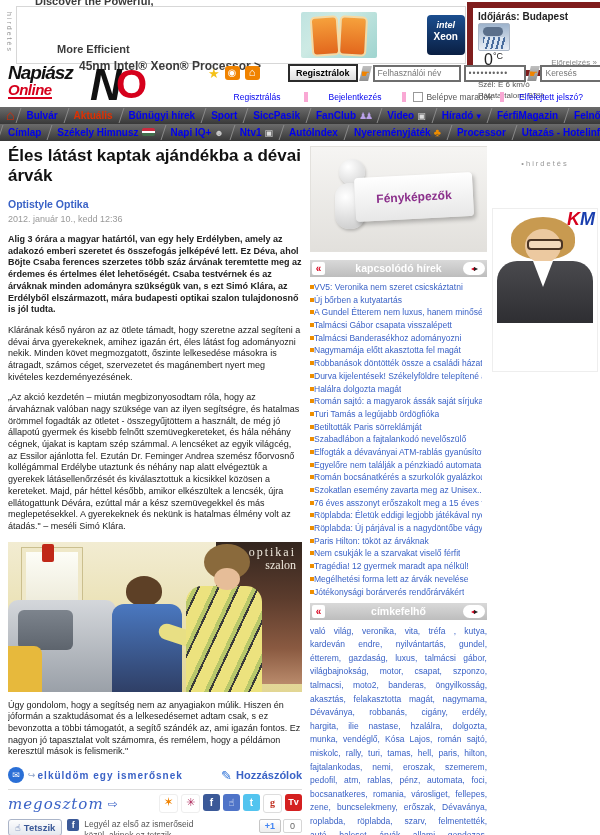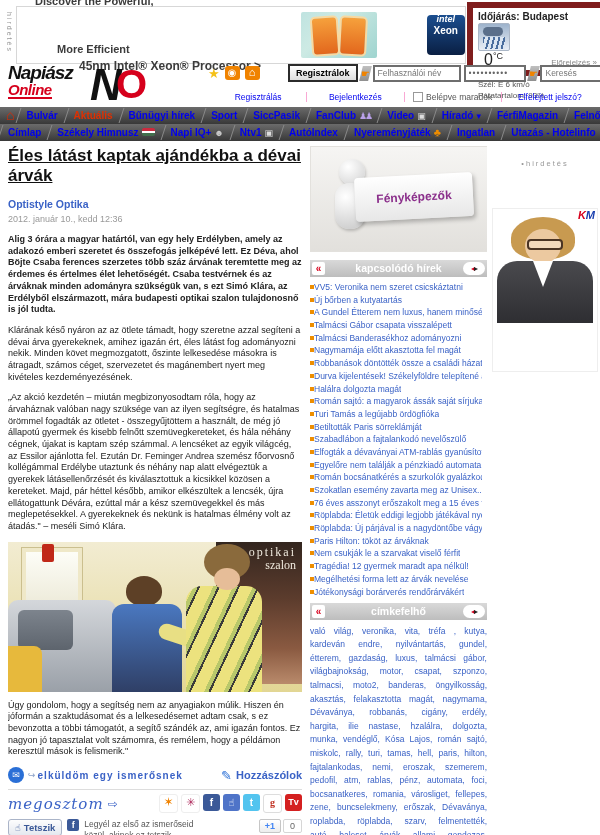--- a/index.html
+++ b/index.html
@@ -14,21 +14,21 @@
   .top-ad-txt{width:250px;padding-left:18px;color:#3c3c3c;font-weight:bold;font-size:11px;line-height:1.45;}
   .top-ad-txt .l2{padding-left:22px;margin-top:32px;}
   .top-ad-txt .l3{padding-left:44px;font-size:12px;white-space:nowrap;}
   .top-ad-art{width:78px;height:46px;margin-left:26px;border-radius:2px;
       background:linear-gradient(135deg,#bfe3e0 0%,#cdeae4 35%,#9fd4cf 100%);position:relative;overflow:hidden;}
   .top-ad-art:before,.top-ad-art:after{content:"";position:absolute;top:6px;width:24px;height:36px;border-radius:3px;
       background:linear-gradient(#f6a13c,#e2671d);box-shadow:0 0 0 2px #f8d9a0;}
   .top-ad-art:before{left:12px;transform:rotate(-4deg);}
   .top-ad-art:after{left:40px;transform:rotate(3deg);}
   .xeon{width:40px;height:40px;margin-left:50px;border-radius:4px;background:linear-gradient(#1b4e8f,#0a1f43);
-        color:#fff;text-align:center;line-height:1.1;box-sizing:border-box;}
+        color:#fff;text-align:center;line-height:1.1;padding-top:6px;box-sizing:border-box;}
   .xeon .i{font-size:9px;font-style:italic;font-weight:bold;display:block;}
   .xeon .x{font-size:10px;font-weight:bold;display:block;}
   
   .weather{position:absolute;left:467px;top:2px;width:130px;height:62px;background:#fff;
            border:6px solid #7f1d1d;font-size:8px;color:#555;}
   .weather .wt{font-size:10px;font-weight:bold;color:#222;padding:3px 0 1px 5px;}
   .weather .row{display:flex;padding-left:5px;flex-direction:column;}
   .wicon{width:30px;height:26px;border:1px solid #aab6c6;border-radius:2px;position:relative;overflow:hidden;
          background:linear-gradient(#9db3cc,#e8eef5);}
   .wicon:before{content:"";position:absolute;left:4px;top:3px;width:20px;height:9px;border-radius:8px;background:#5a6f8a;}
@@ -55,21 +55,21 @@
           padding:2px 6px;white-space:nowrap;}
   .hand{width:15px;height:15px;background:linear-gradient(#bfbfbf,#8f8f8f);transform:skewX(-14deg);
         color:#f08300;font-size:10px;text-align:center;line-height:15px;}
   .hand span{display:inline-block;transform:skewX(14deg);}
   .tin{border:2px solid #6e6e6e;height:13px;font-size:8.5px;padding:0 3px;color:#666;background:#fff;}
   .in-user{width:78px;}
   .in-pass{width:52px;letter-spacing:1px;}
   .in-search{width:62px;}
   .regrow2{position:absolute;left:210px;top:24px;width:388px;height:17px;display:flex;align-items:center;
            font-size:8.5px;color:#555;}
-  .regrow2 .cell{flex:1;text-align:center;border-right:1px solid #f9a8d4;display:flex;align-items:center;justify-content:center;gap:3px;}
+  .regrow2 .cell{flex:1;text-align:center;border-right:4px solid #f9a8d4;display:flex;align-items:center;justify-content:center;gap:3px;}
   .regrow2 .cell:last-child{border-right:none;}
   .cb{width:8px;height:8px;border:1px solid #999;background:#fff;display:inline-block;}
   
   .nav{position:absolute;left:0;width:600px;height:17px;background:linear-gradient(#6b6b6b,#383838);
        display:flex;align-items:center;color:#fff;font-weight:bold;font-size:10px;}
   .nav1{top:107px;}
   .nav2{top:124px;}
   .tab{position:relative;padding:0 8px;white-space:nowrap;height:17px;line-height:17px;}
   .tab:before{content:"";position:absolute;left:0;top:1px;bottom:1px;width:1px;background:#8a8a8a;transform:skewX(-18deg);}
   .tab.accent{color:#e03000;}
@@ -80,21 +80,21 @@
         background:linear-gradient(#cd2a3e 33%,#fff 33% 66%,#436f4d 66%);}
   .nicon.spade{color:#ef8d00;font-size:11px;}
   .nicon.people{color:#b9a0e8;letter-spacing:-2px;}
   .nicon.film{color:#ddd;}
   .nicon.face{color:#ccc;}
   
   .col-left{position:absolute;left:8px;top:146px;width:294px;height:689px;overflow:hidden;}
   .col-mid{position:absolute;left:310px;top:146px;width:177px;height:689px;overflow:hidden;}
   .col-right{position:absolute;left:490px;top:159px;width:110px;height:766px;overflow:hidden;}
   
-  h1.title{font-size:17px;line-height:1.15;margin:0 0 9px;color:#111;text-decoration:underline;}
+  h1.title{font-size:17px;line-height:1.15;margin:0 0 9px;color:#111;}
   .src{color:#3a62c6;font-weight:bold;font-size:10.5px;}
   .date{color:#999;font-size:9px;margin:2px 0 10px;}
   .body p{font-size:9px;line-height:1.3;margin:0 0 9px;color:#222;}
   .body p.lead{font-weight:bold;}
   
   .photo{position:relative;width:294px;height:150px;margin:2px 0 8px;overflow:hidden;
          background:linear-gradient(#f2ecd2,#e2d694);}
   .ph-window{position:absolute;left:14px;top:6px;width:52px;height:66px;background:linear-gradient(#fdfdf7,#e9e6d2);
          border:4px solid #efe8c8;box-shadow:0 0 0 1px #cbbf8e;}
   .ph-emblem{position:absolute;left:34px;top:2px;width:12px;height:18px;background:#c02818;border-radius:2px;}
@@ -178,21 +178,21 @@
       font-size:26px;color:#1a1a1a;}
   .oh-face{position:absolute;left:10px;top:20px;width:100px;height:120px;border-radius:50% 40% 40% 50%;
       background:radial-gradient(circle at 40% 30%,#fdfdfd,#dcdcdc);}
   .oh-nose{position:absolute;left:44px;top:34px;width:16px;height:26px;border-radius:40%;background:#e6e6e6;}
   .oh-lip-top{position:absolute;left:30px;top:66px;width:44px;height:16px;border-radius:50% 50% 30% 30%;background:#e01818;}
   .oh-lip-bot{position:absolute;left:32px;top:76px;width:40px;height:18px;border-radius:30% 30% 50% 50%;
       background:linear-gradient(#c01010,#ff5a4a);}
   .oh-txt{position:absolute;left:0;right:0;bottom:8px;font-family:"Liberation Serif",serif;font-style:italic;
       font-size:9px;color:#333;text-align:center;line-height:1.45;padding:0 4px;}
   .km-ad{position:relative;width:104px;height:162px;margin:40px auto 0;border:1px solid #eee;overflow:hidden;background:#fff;}
-  .km-logo{position:absolute;right:2px;top:0;font-weight:bold;font-style:italic;font-size:11px;}
+  .km-logo{position:absolute;right:2px;top:0;font-weight:bold;font-style:italic;font-size:18px;}
   .km-logo .k{color:#d6001c;}
   .km-logo .m{color:#1a3fae;}
   .km-hair{position:absolute;left:18px;top:8px;width:64px;height:42px;border-radius:50% 50% 40% 40%;background:#c89a50;}
   .km-face{position:absolute;left:32px;top:20px;width:36px;height:34px;border-radius:50%;background:#ecc9a0;}
   .km-glasses{position:absolute;left:34px;top:30px;width:32px;height:7px;border:2px solid #4a3424;border-radius:4px;background:rgba(255,255,255,.3);}
   .km-suit{position:absolute;left:4px;top:52px;width:96px;height:62px;border-radius:20px 20px 0 0;
       background:linear-gradient(#4a4a4e,#2e2e32);}
   .km-shirt{position:absolute;left:40px;top:52px;width:20px;height:26px;background:#fff;clip-path:polygon(0 0,100% 0,50% 100%);}
   .km-txt{position:absolute;left:0;right:0;bottom:6px;font-family:"Liberation Serif",serif;font-size:9.5px;
       color:#222;text-align:center;line-height:1.4;}
@@ -280,21 +280,21 @@
   </nav>
   <nav class="nav nav2">
     <div style="display:flex;">
 
     <a href="#" class="tab"><span>Címlap</span></a>
         <a href="#" class="tab"><span>Székely Himnusz</span><span class="nicon huflag"> </span></a>
         <a href="#" class="tab"><span>Napi IQ+</span><span class="nicon face">☻</span></a>
         <a href="#" class="tab"><span>Ntv1</span><span class="nicon film">▣</span></a>
         <a href="#" class="tab"><span>AutóIndex</span></a>
         <a href="#" class="tab"><span>Nyereményjáték</span><span class="nicon spade">♣</span></a>
-        <a href="#" class="tab"><span>Ingatlan</span></a>
+        <a href="#" class="tab"><span>Processor</span></a>
         <a href="#" class="tab"><span>Utazás - Hotelinfo</span></a>
       </div>
   </nav>
 
   <div class="col-left">
     <h1 class="title">Éles látást kaptak ajándékba a dévai árvák</h1>
     <a class="src" href="#">Optistyle Optika</a>
     <div class="date">2012. január 10., kedd 12:36</div>
     <div class="body">
       <p class="lead">Alig 3 órára a magyar határtól, van egy hely Erdélyben, amely az adakozó emberi szeretet és összefogás jelképévé lett. Ez Déva, ahol Böjte Csaba ferences szerzetes több száz árvának teremtette meg az érdemes és értelmes élet lehetőségét. Csaba testvérnek és az árváknak minden adományra szükségük van, s ezt Simó Klára, az Erdélyből elszármazott, mára budapesti optikai szalon tulajdonosnő is jól tudta.</p>

